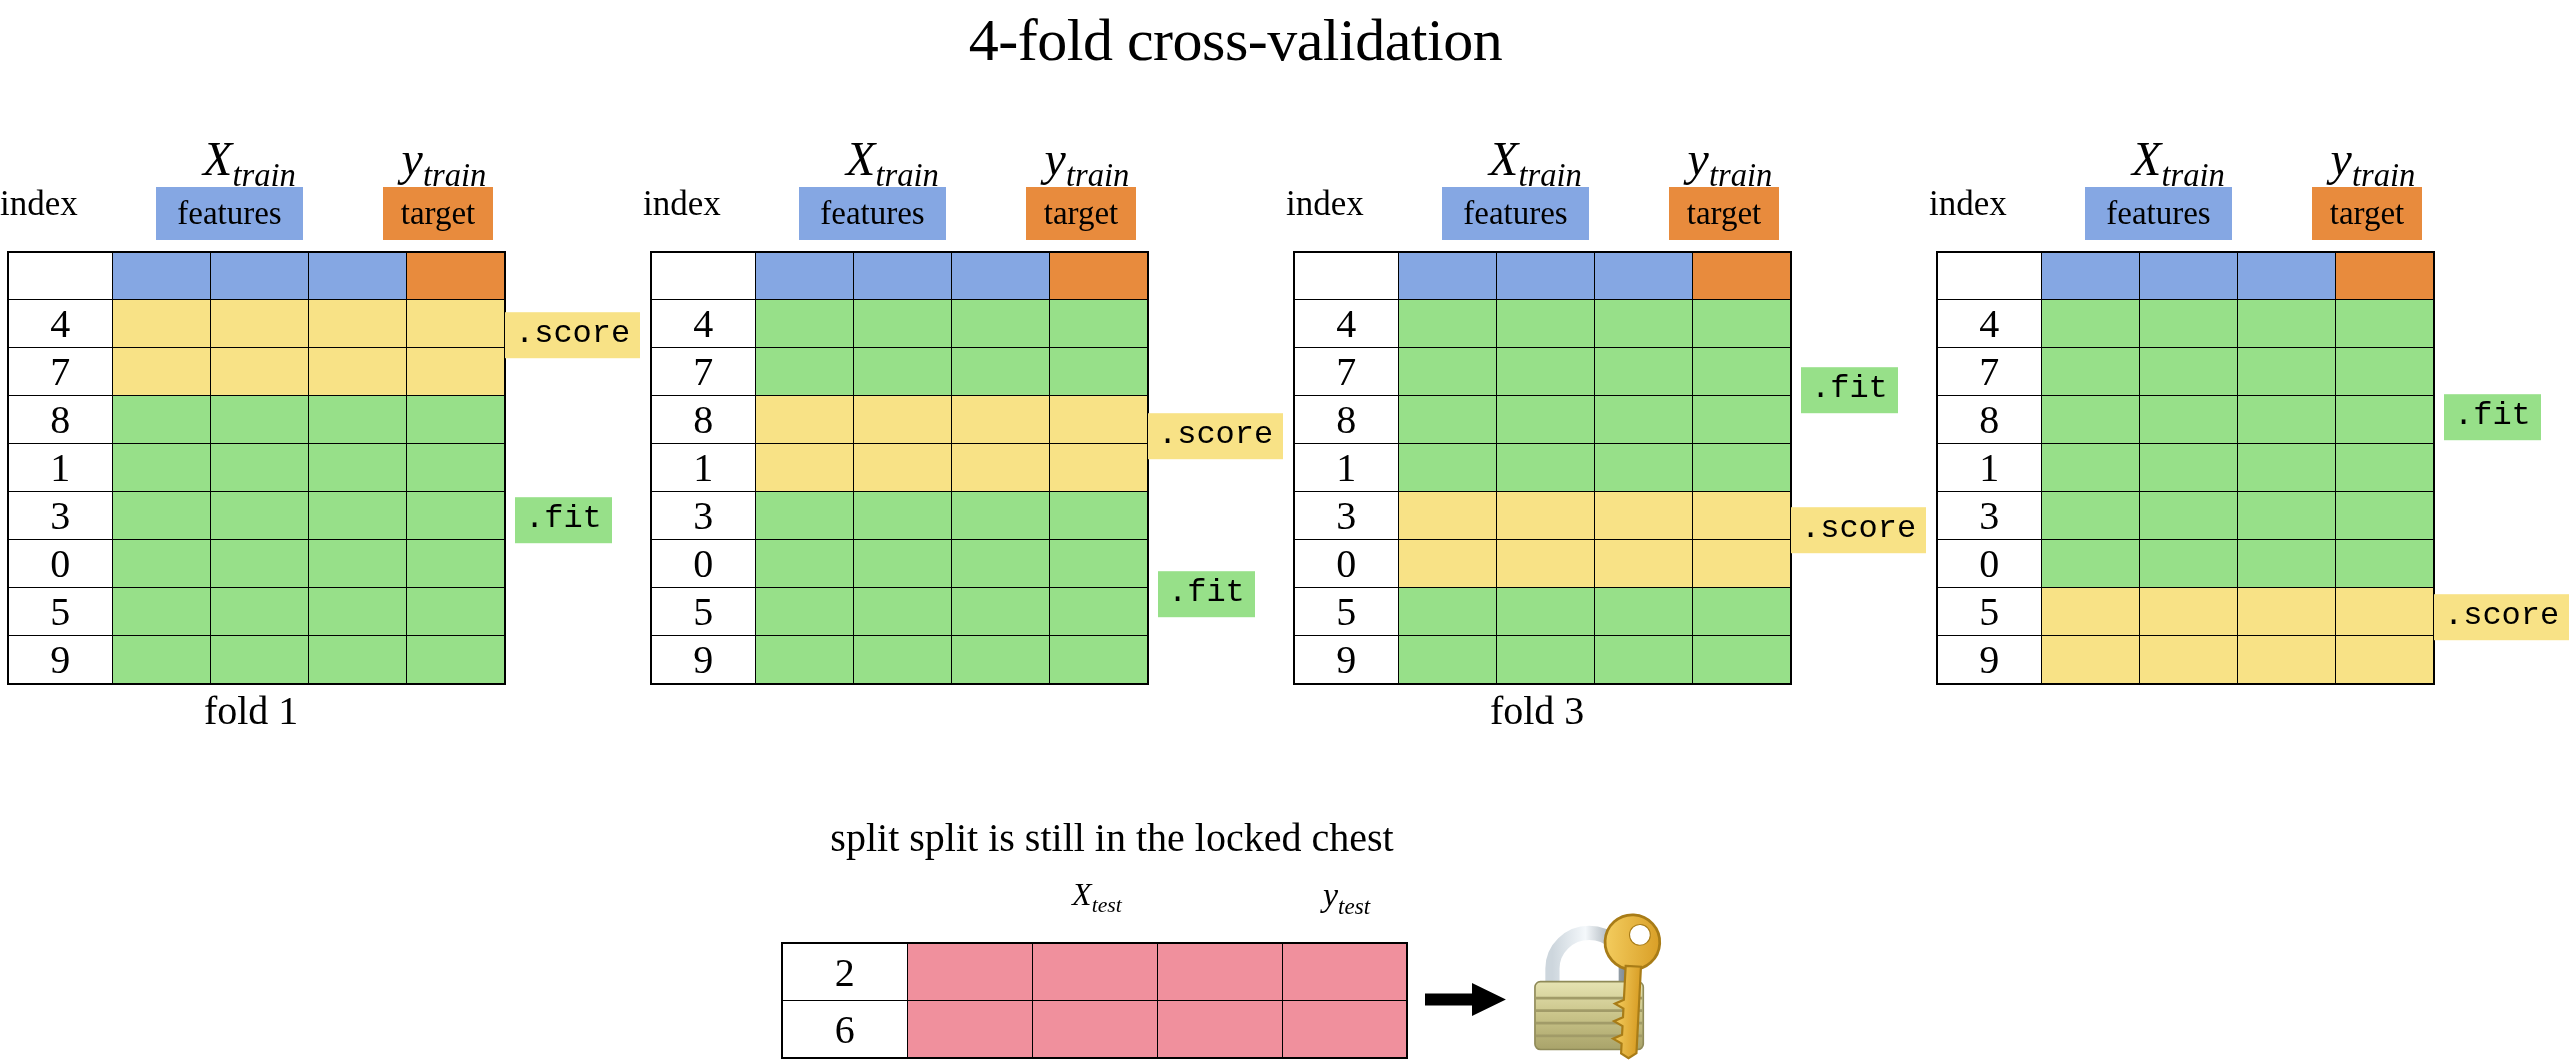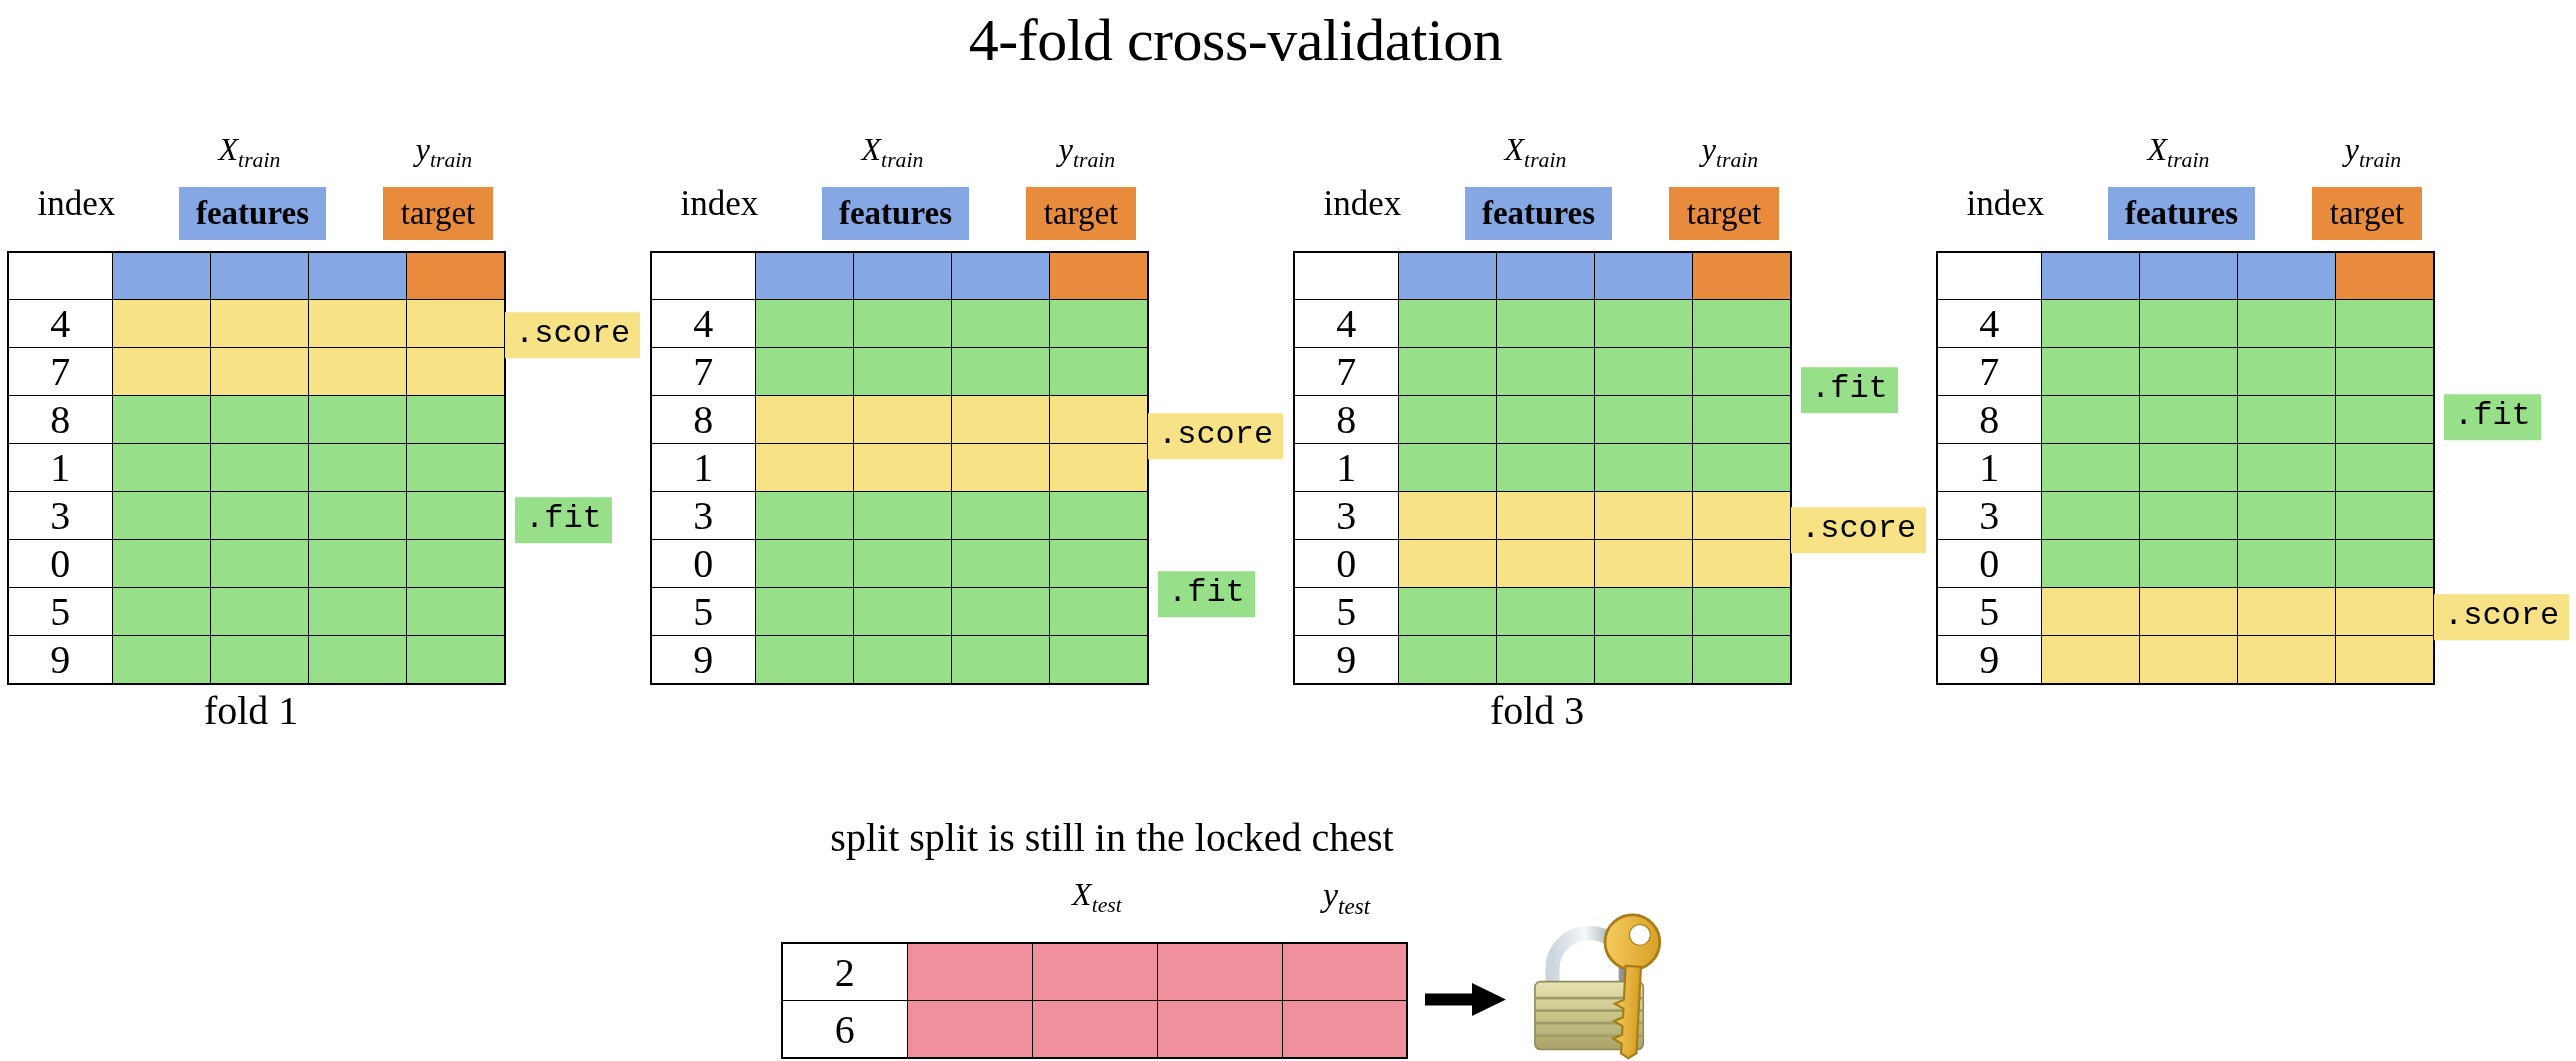--- a/index.html
+++ b/index.html
@@ -14,37 +14,37 @@
   #title {
     position: absolute; top: 5.5px; left: 0; width: 2471px;
     text-align: center;
     font-size: 60px;
     letter-spacing: -0.5px;
   }
   .fold { position: absolute; top: 0; width: 643px; height: 769px; }
 
   .index-label {
     position: absolute; left: 0; top: 184px; width: 105px;
-    text-align: center; font-size: 35px; padding-left: 24px;
+    text-align: left; font-size: 35px;
   }
   .math-label {
     position: absolute; top: 131px;
-    text-align: center; font-size: 32px; font-style: italic;
+    text-align: center; font-size: 48px; font-style: italic;
     white-space: nowrap;
   }
   .math-label sub { font-size: 0.68em; font-style: italic; }
   .xtrain-label { left: 85px; width: 329px; }
   .ytrain-label { left: 334px; width: 220px; }
 
   .hbox {
     position: absolute; top: 187px; height: 53px;
     display: flex; align-items: center; justify-content: center;
     font-size: 33px;
   }
-  .hbox.features { left: 179px; width: 147px; background: var(--blue); font-weight: bold; }
+  .hbox.features { left: 156px; width: 147px; background: var(--blue); }
   .hbox.target  { left: 383px; width: 110px; background: var(--orange); }
 
   .fold-table, #test-table {
     border-collapse: collapse; table-layout: fixed;
     border: 2.2px solid #000;
   }
   .fold-table { position: absolute; left: 6.6px; top: 251px; }
   .fold-table td, #test-table td {
     border: 1.6px solid #000; padding: 0;
     text-align: center; font-size: 40px;

